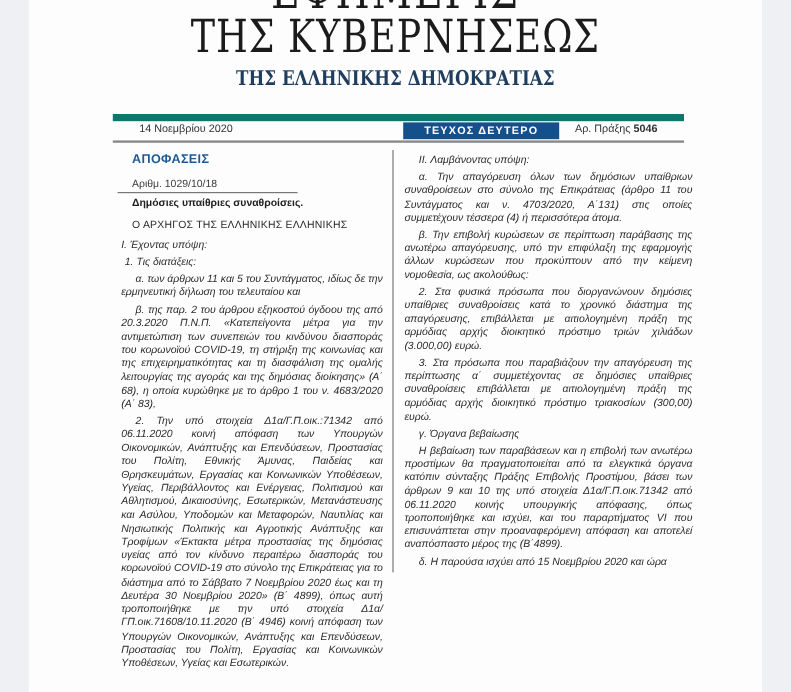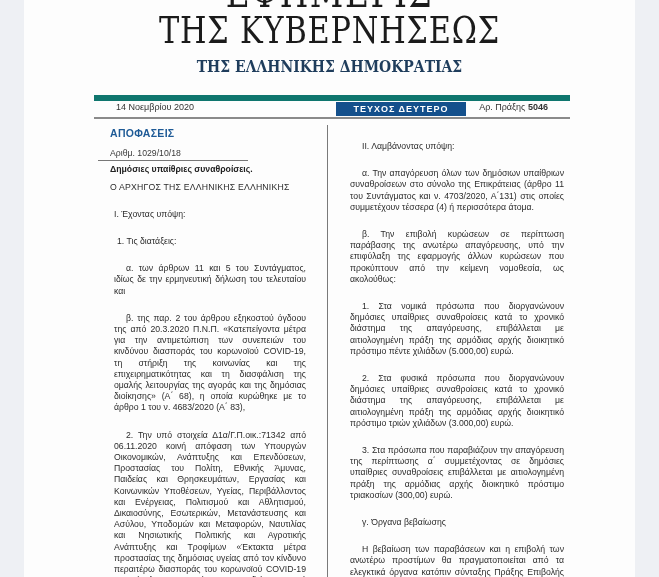--- a/index.html
+++ b/index.html
@@ -67,21 +67,21 @@
   }
   .col-left { left: 74px; width: 224px; }
   .col-right { left: 303px; width: 246px; top: 125px; padding-left: 6px; border-left: 1px solid #7a7a7a; }
   .section-heading {
     color: #1e5a96; font-weight: bold; font-size: 10.5px; margin: 0 0 9px 12px; letter-spacing: 0.3px;
   }
   .ref-number { margin-left: 12px; color: #3a3a3a; }
   .ref-rule { width: 150px; border-top: 1.5px solid #777; margin: 1px 0 3px 0; }
   .decision-title { margin-left: 12px; font-weight: bold; color: #222; margin-bottom: 6px; }
   .authority { margin-left: 12px; margin-bottom: 6px; letter-spacing: 0.2px; }
-  .p { margin: 16px; }
+  .p { margin: 3px; font-style: italic; }
   .ind { text-indent: 12px; }
   .noind { text-indent: 0; }
 </style>
 </head>
 <body>
 
 <div class="page">
   <div class="masthead-top">ΕΦΗΜΕΡΙΣ</div>
   <div class="masthead-title">ΤΗΣ ΚΥΒΕΡΝΗΣΕΩΣ</div>
   <div class="masthead-sub">ΤΗΣ ΕΛΛΗΝΙΚΗΣ ΔΗΜΟΚΡΑΤΙΑΣ</div>
@@ -105,20 +105,19 @@
     <p class="p ind" style="text-indent:3px">1. Τις διατάξεις:</p>
     <p class="p ind">α. των άρθρων 11 και 5 του Συντάγματος, ιδίως δε την ερμηνευτική δήλωση του τελευταίου και</p>
     <p class="p ind">β. της παρ. 2 του άρθρου εξηκοστού όγδοου της από 20.3.2020 Π.Ν.Π. «Κατεπείγοντα μέτρα για την αντιμετώπιση των συνεπειών του κινδύνου διασποράς του κορωνοϊού COVID-19, τη στήριξη της κοινωνίας και της επιχειρηματικότητας και τη διασφάλιση της ομαλής λειτουργίας της αγοράς και της δημόσιας διοίκησης» (Α΄ 68), η οποία κυρώθηκε με το άρθρο 1 του ν. 4683/2020 (Α΄ 83),</p>
     <p class="p ind">2. Την υπό στοιχεία Δ1α/Γ.Π.οικ.:71342 από 06.11.2020 κοινή απόφαση των Υπουργών Οικονομικών, Ανάπτυξης και Επενδύσεων, Προστασίας του Πολίτη, Εθνικής Άμυνας, Παιδείας και Θρησκευμάτων, Εργασίας και Κοινωνικών Υποθέσεων, Υγείας, Περιβάλλοντος και Ενέργειας, Πολιτισμού και Αθλητισμού, Δικαιοσύνης, Εσωτερικών, Μετανάστευσης και Ασύλου, Υποδομών και Μεταφορών, Ναυτιλίας και Νησιωτικής Πολιτικής και Αγροτικής Ανάπτυξης και Τροφίμων «Έκτακτα μέτρα προστασίας της δημόσιας υγείας από τον κίνδυνο περαιτέρω διασποράς του κορωνοϊού COVID-19 στο σύνολο της Επικράτειας για το διάστημα από το Σάββατο 7 Νοεμβρίου 2020 έως και τη Δευτέρα 30 Νοεμβρίου 2020» (Β΄ 4899), όπως αυτή τροποποιήθηκε με την υπό στοιχεία Δ1α/ΓΠ.οικ.71608/10.11.2020 (Β΄ 4946) κοινή απόφαση των Υπουργών Οικονομικών, Ανάπτυξης και Επενδύσεων, Προστασίας του Πολίτη, Εργασίας και Κοινωνικών Υποθέσεων, Υγείας και Εσωτερικών.</p>
   </div>
 
   <div class="col col-right">
     <p class="p ind">ΙΙ. Λαμβάνοντας υπόψη:</p>
     <p class="p ind">α. Την απαγόρευση όλων των δημόσιων υπαίθριων συναθροίσεων στο σύνολο της Επικράτειας (άρθρο 11 του Συντάγματος και ν. 4703/2020, Α΄131) στις οποίες συμμετέχουν τέσσερα (4) ή περισσότερα άτομα.</p>
     <p class="p ind">β. Την επιβολή κυρώσεων σε περίπτωση παράβασης της ανωτέρω απαγόρευσης, υπό την επιφύλαξη της εφαρμογής άλλων κυρώσεων που προκύπτουν από την κείμενη νομοθεσία, ως ακολούθως:</p>
-    <p class="p ind">1. Στα νομικά πρόσωπα που διοργανώνουν δημόσιες υπαίθριες συναθροίσεις κατά το χρονικό διάστημα της απαγόρευσης, επιβάλλεται με αιτιολογημένη πράξη της αρμόδιας αρχής διοικητικό πρόστιμο πέντε χιλιάδων (5.000,00) ευρώ.</p>
     <p class="p ind">2. Στα φυσικά πρόσωπα που διοργανώνουν δημόσιες υπαίθριες συναθροίσεις κατά το χρονικό διάστημα της απαγόρευσης, επιβάλλεται με αιτιολογημένη πράξη της αρμόδιας αρχής διοικητικό πρόστιμο τριών χιλιάδων (3.000,00) ευρώ.</p>
     <p class="p ind">3. Στα πρόσωπα που παραβιάζουν την απαγόρευση της περίπτωσης α΄ συμμετέχοντας σε δημόσιες υπαίθριες συναθροίσεις επιβάλλεται με αιτιολογημένη πράξη της αρμόδιας αρχής διοικητικό πρόστιμο τριακοσίων (300,00) ευρώ.</p>
     <p class="p ind">γ. Όργανα βεβαίωσης</p>
     <p class="p ind">Η βεβαίωση των παραβάσεων και η επιβολή των ανωτέρω προστίμων θα πραγματοποιείται από τα ελεγκτικά όργανα κατόπιν σύνταξης Πράξης Επιβολής Προστίμου, βάσει των άρθρων 9 και 10 της υπό στοιχεία Δ1α/Γ.Π.οικ.71342 από 06.11.2020 κοινής υπουργικής απόφασης, όπως τροποποιήθηκε και ισχύει, και του παραρτήματος VI που επισυνάπτεται στην προαναφερόμενη απόφαση και αποτελεί αναπόσπαστο μέρος της (Β΄4899).</p>
     <p class="p ind">δ. Η παρούσα ισχύει από 15 Νοεμβρίου 2020 και ώρα</p>
   </div>
 </div>
 
 </body></html>

